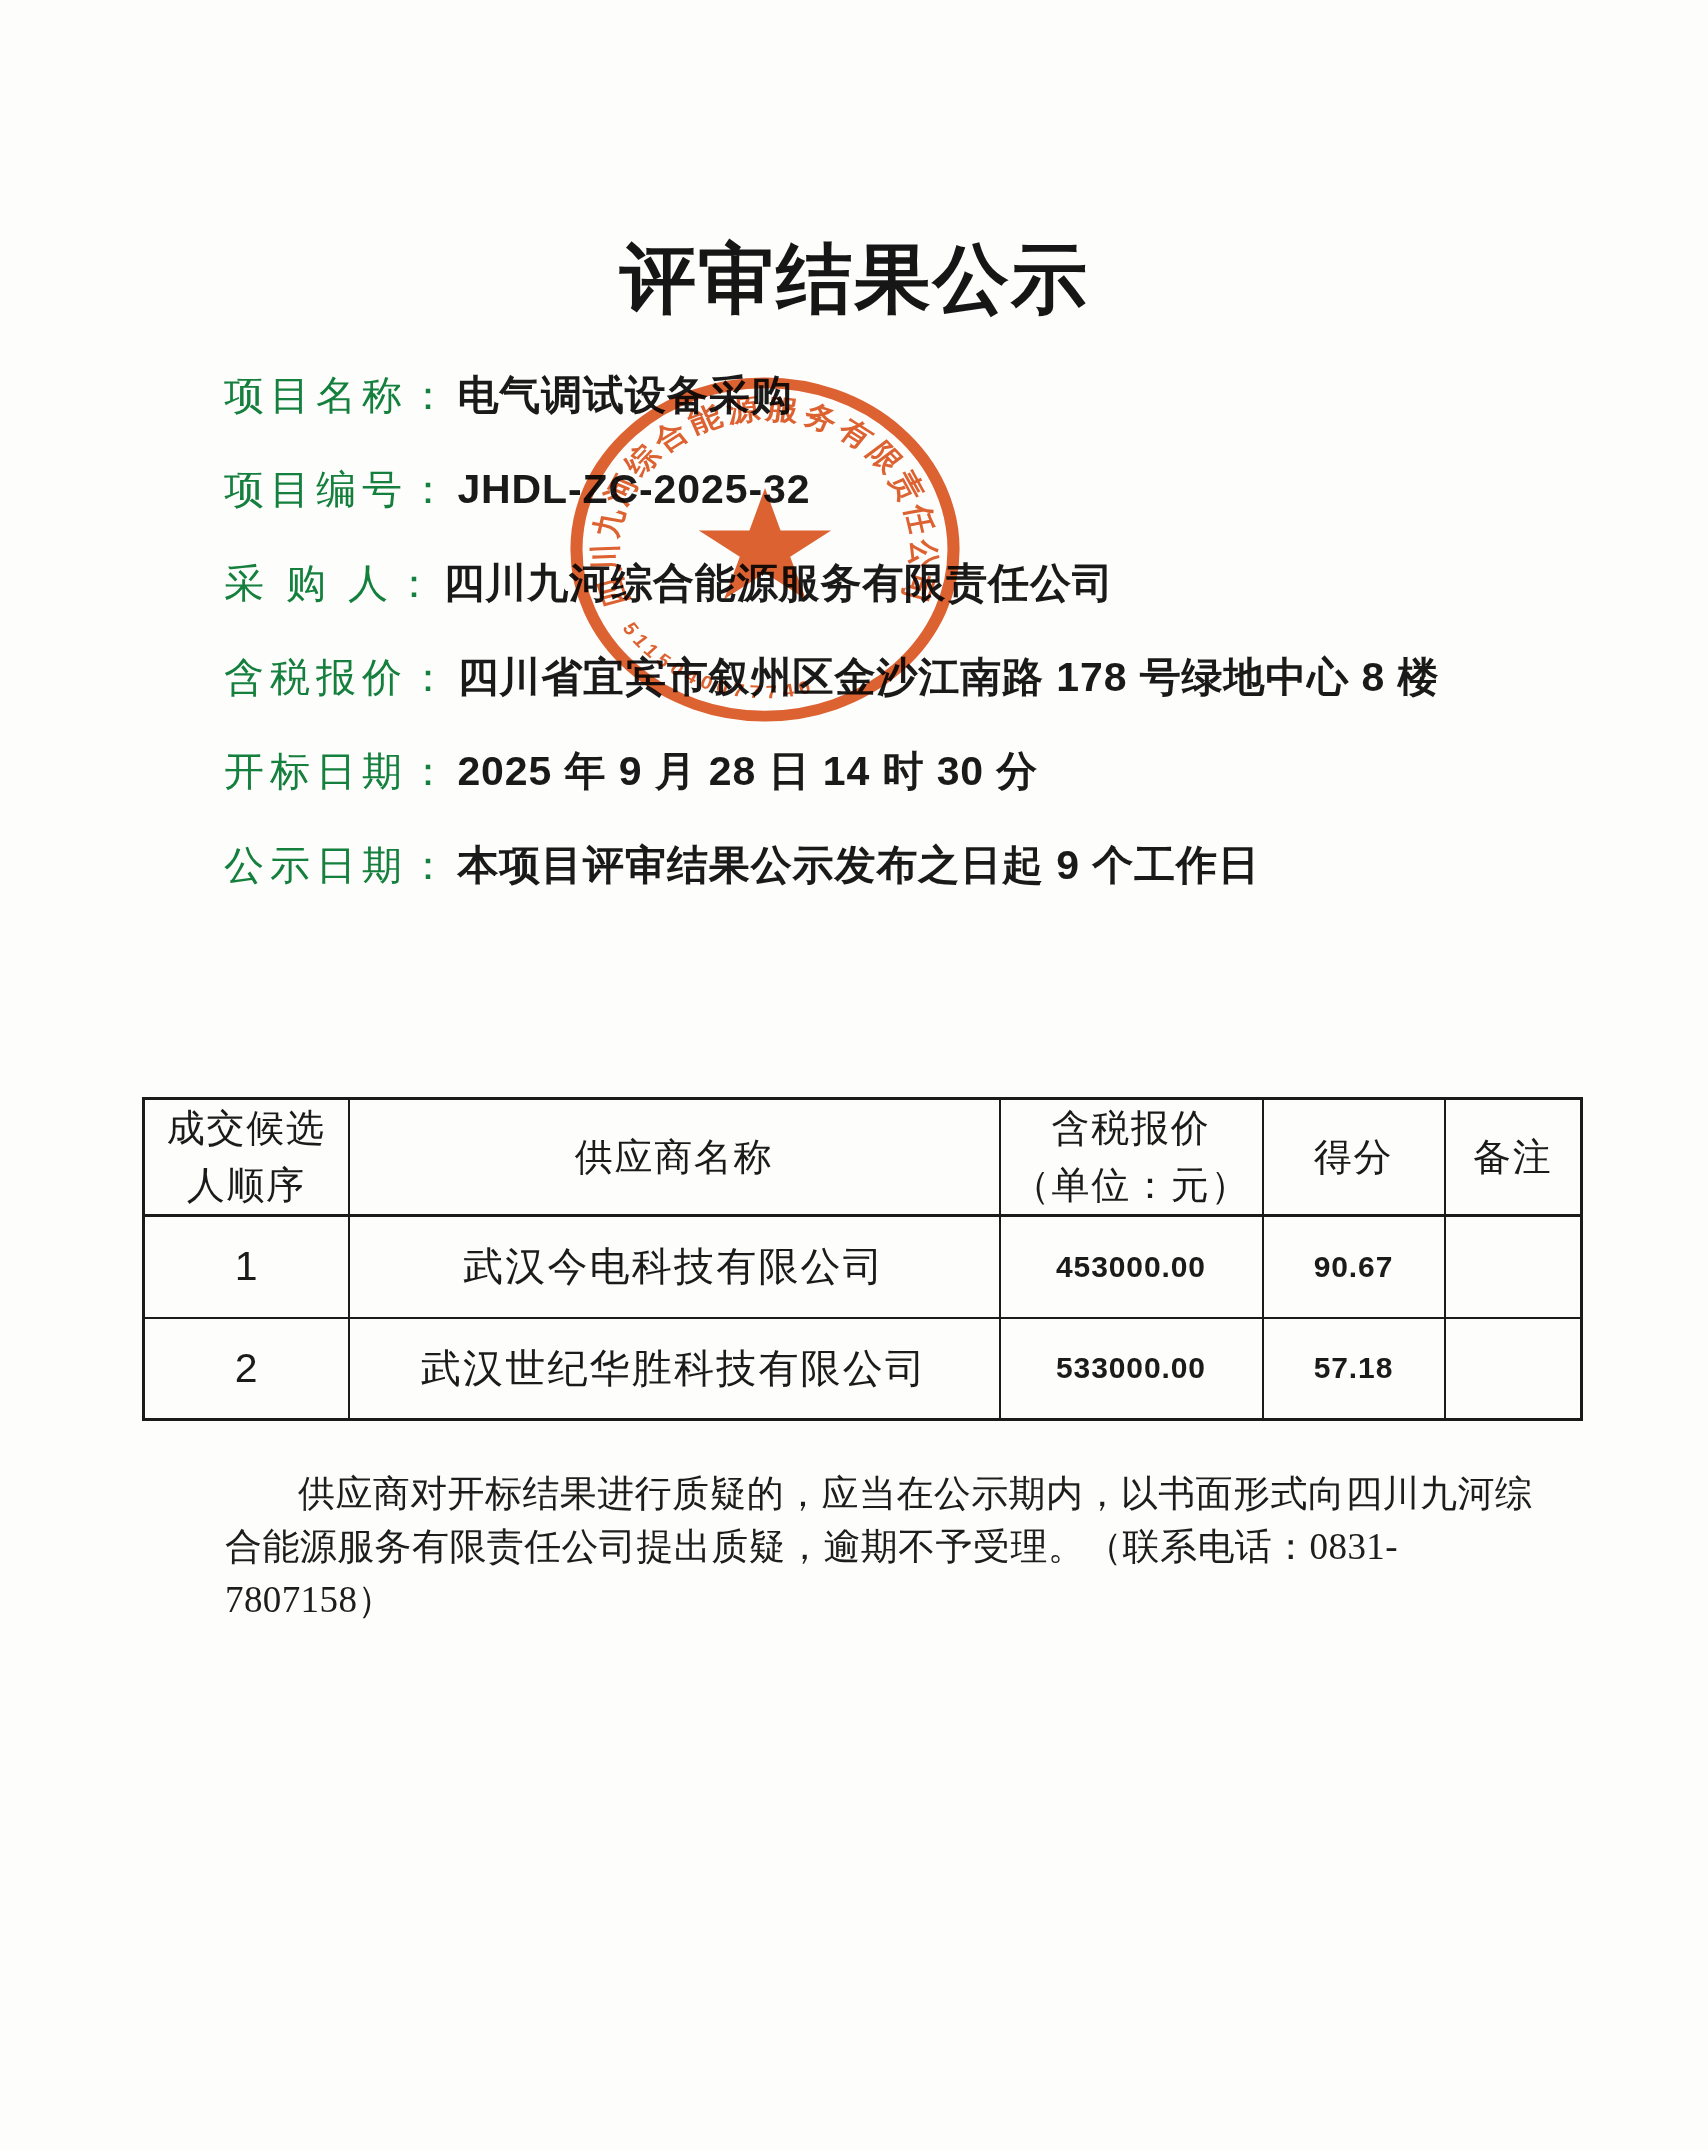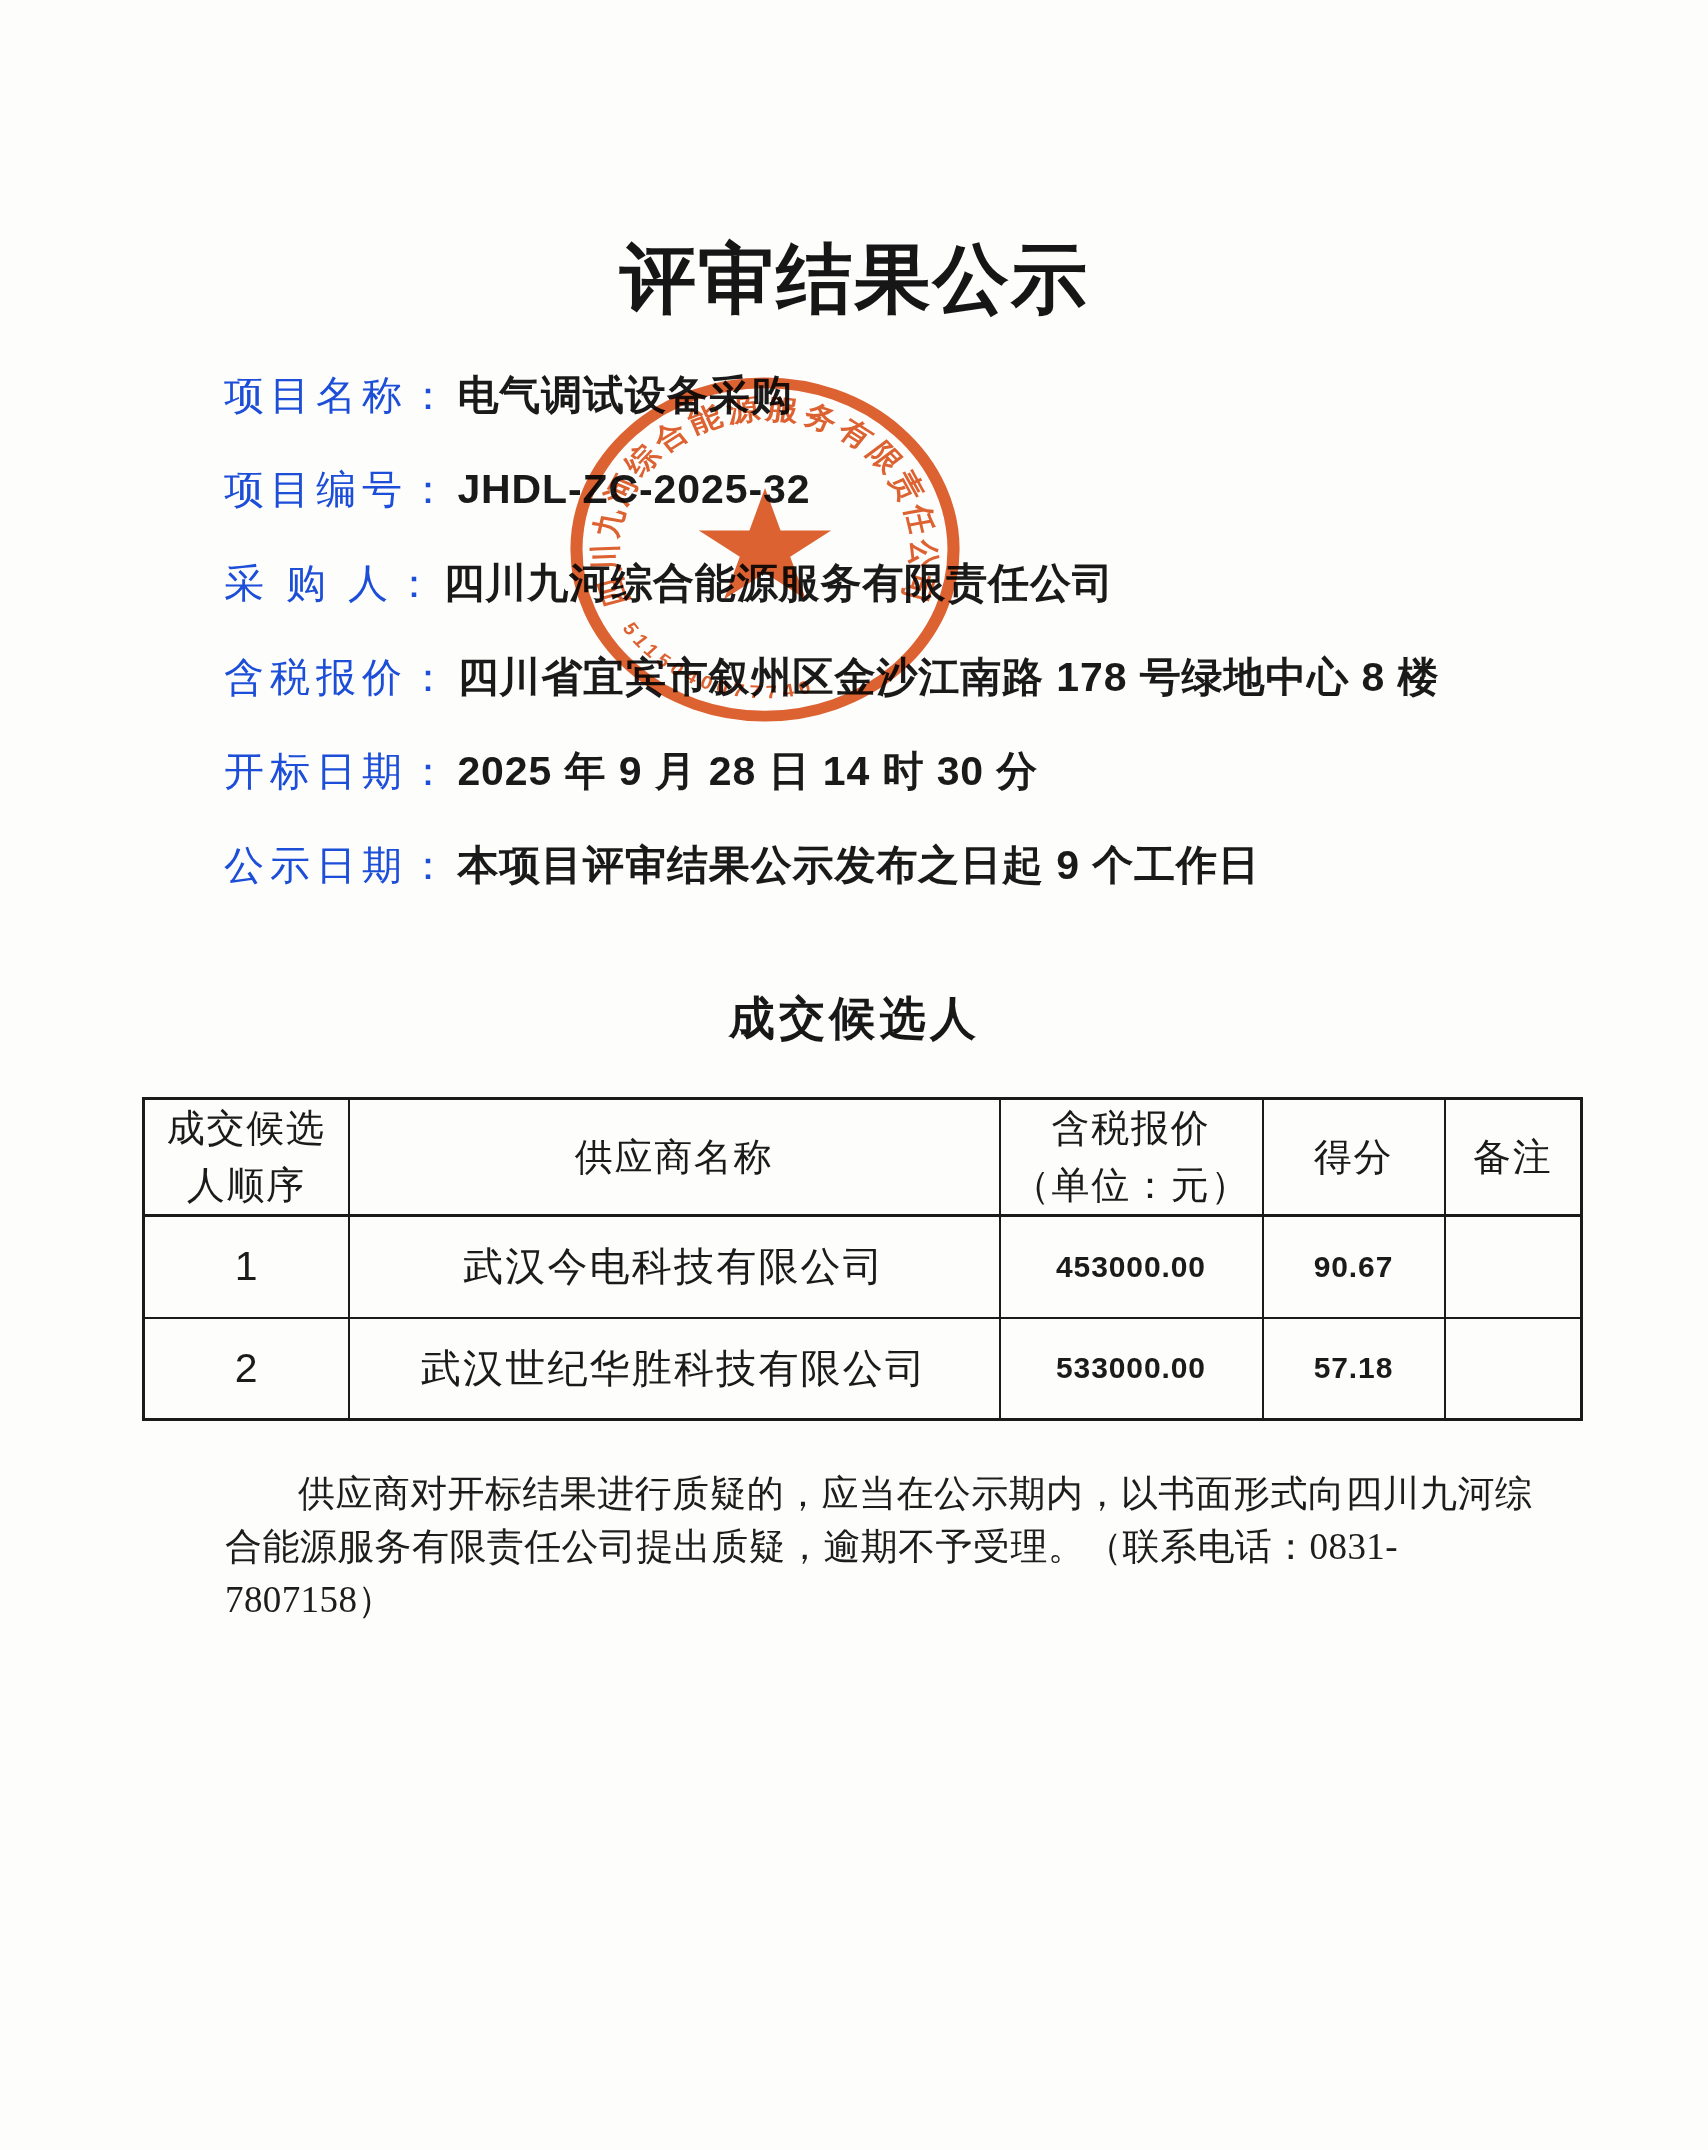--- a/index.html
+++ b/index.html
@@ -18,21 +18,21 @@
     position: absolute; top: 229px; left: 0; width: 100%;
     margin: 0; text-align: center;
     font-size: 76px; font-weight: bold; letter-spacing: 2.2px;
     color: #161616;
   }
 
   
   .info-block { position: absolute; left: 224px; top: 348px; }
   .info-line { height: 94px; display: flex; align-items: center; white-space: nowrap; }
   .info-label {
-    font-size: 40px; letter-spacing: 6px; color: #1d4ed8;
+    font-size: 40px; letter-spacing: 6px; color: #15803d;
   }
   .info-value {
     font-family: "Liberation Sans", sans-serif;
     font-size: 41px; font-weight: bold; letter-spacing: 0.9px;
     margin-left: 3.4px; color: #1a1a1a;
   }
 
   
   .stamp-wrap {
     position: absolute; left: 563px; top: 371px;
@@ -139,21 +139,20 @@
       <polygon class="seal-star" points="450,295 484.7,402.3 597.4,402.1 506.1,468.2 541.1,575.4 450,509 358.9,575.4 393.9,468.2 302.6,402.1 415.3,402.3"></polygon>
       <text class="seal-company-text">
         <textPath href="#seal-arc-top" xlink:href="#seal-arc-top" startOffset="50%" text-anchor="middle">四川九河综合能源服务有限责任公司</textPath>
       </text>
       <text class="seal-serial-text">
         <textPath href="#seal-arc-bottom" xlink:href="#seal-arc-bottom" startOffset="50%" text-anchor="middle">5115040077740</textPath>
       </text>
     </svg>
   </div>
 
-  <h2 class="section-title">成交候选人</h2>
 
   <table class="candidates">
     <colgroup>
       <col style="width:205px">
       <col style="width:651px">
       <col style="width:263px">
       <col style="width:182px">
       <col style="width:137px">
     </colgroup>
     <thead>

